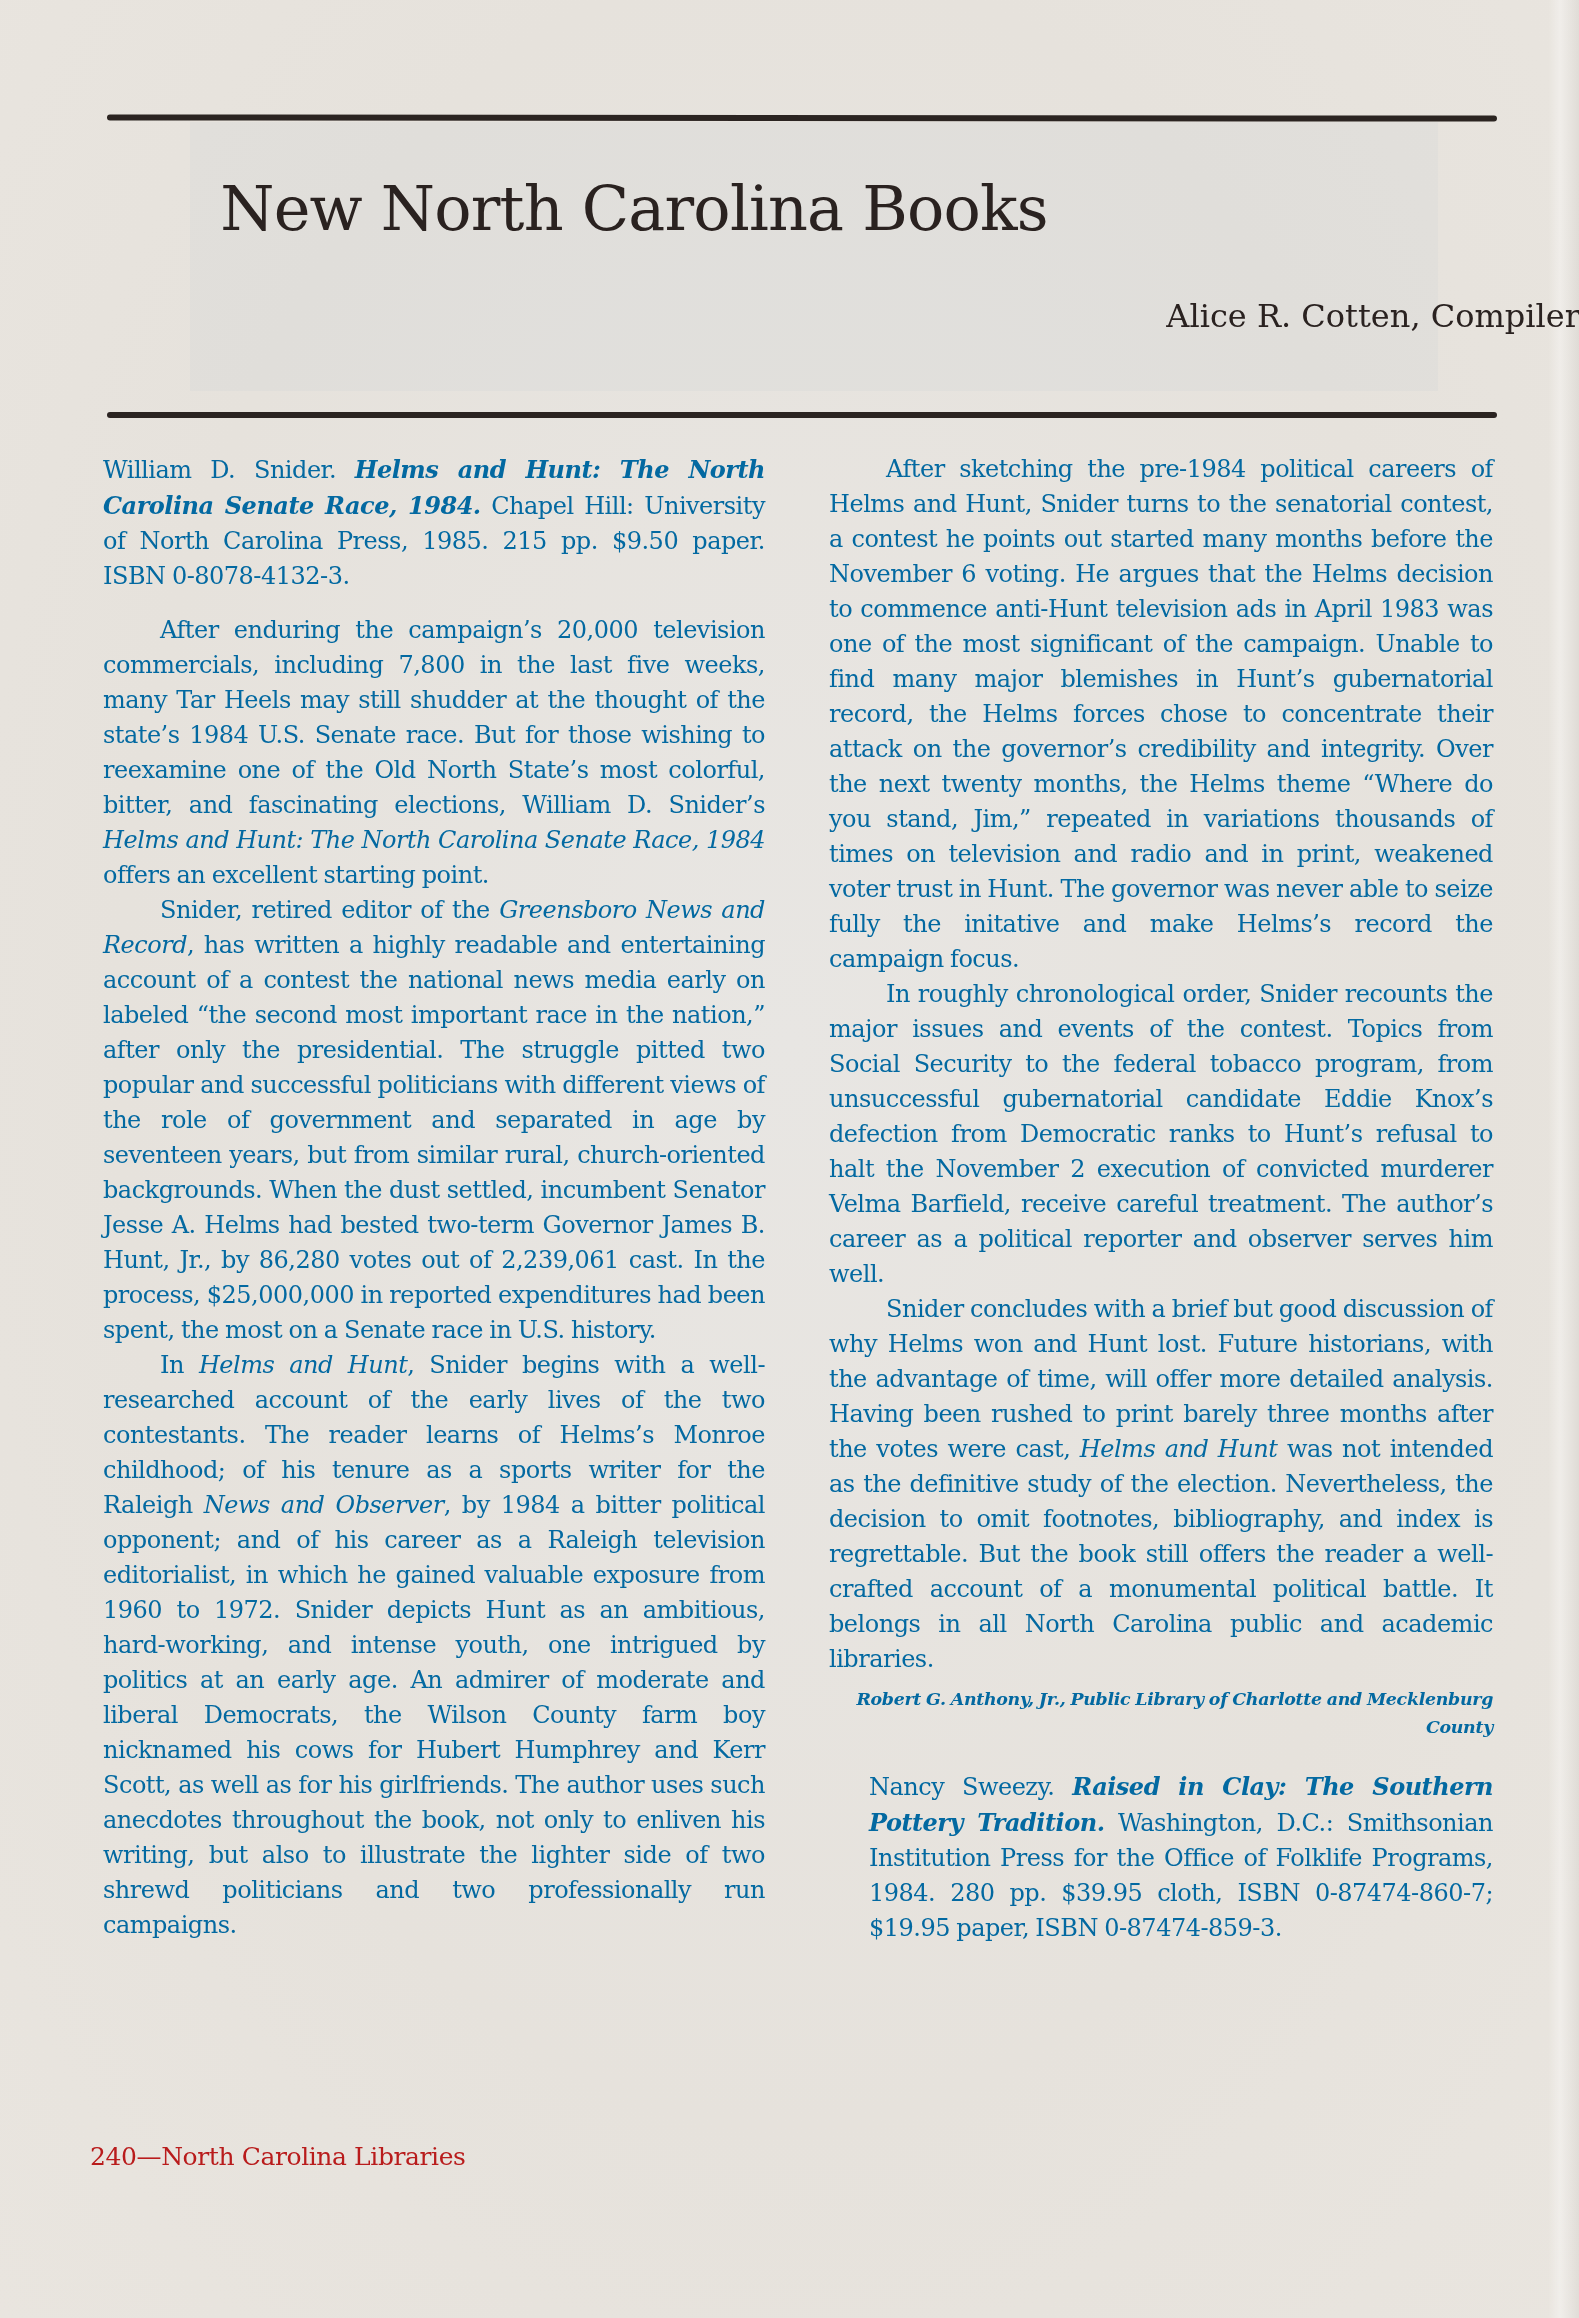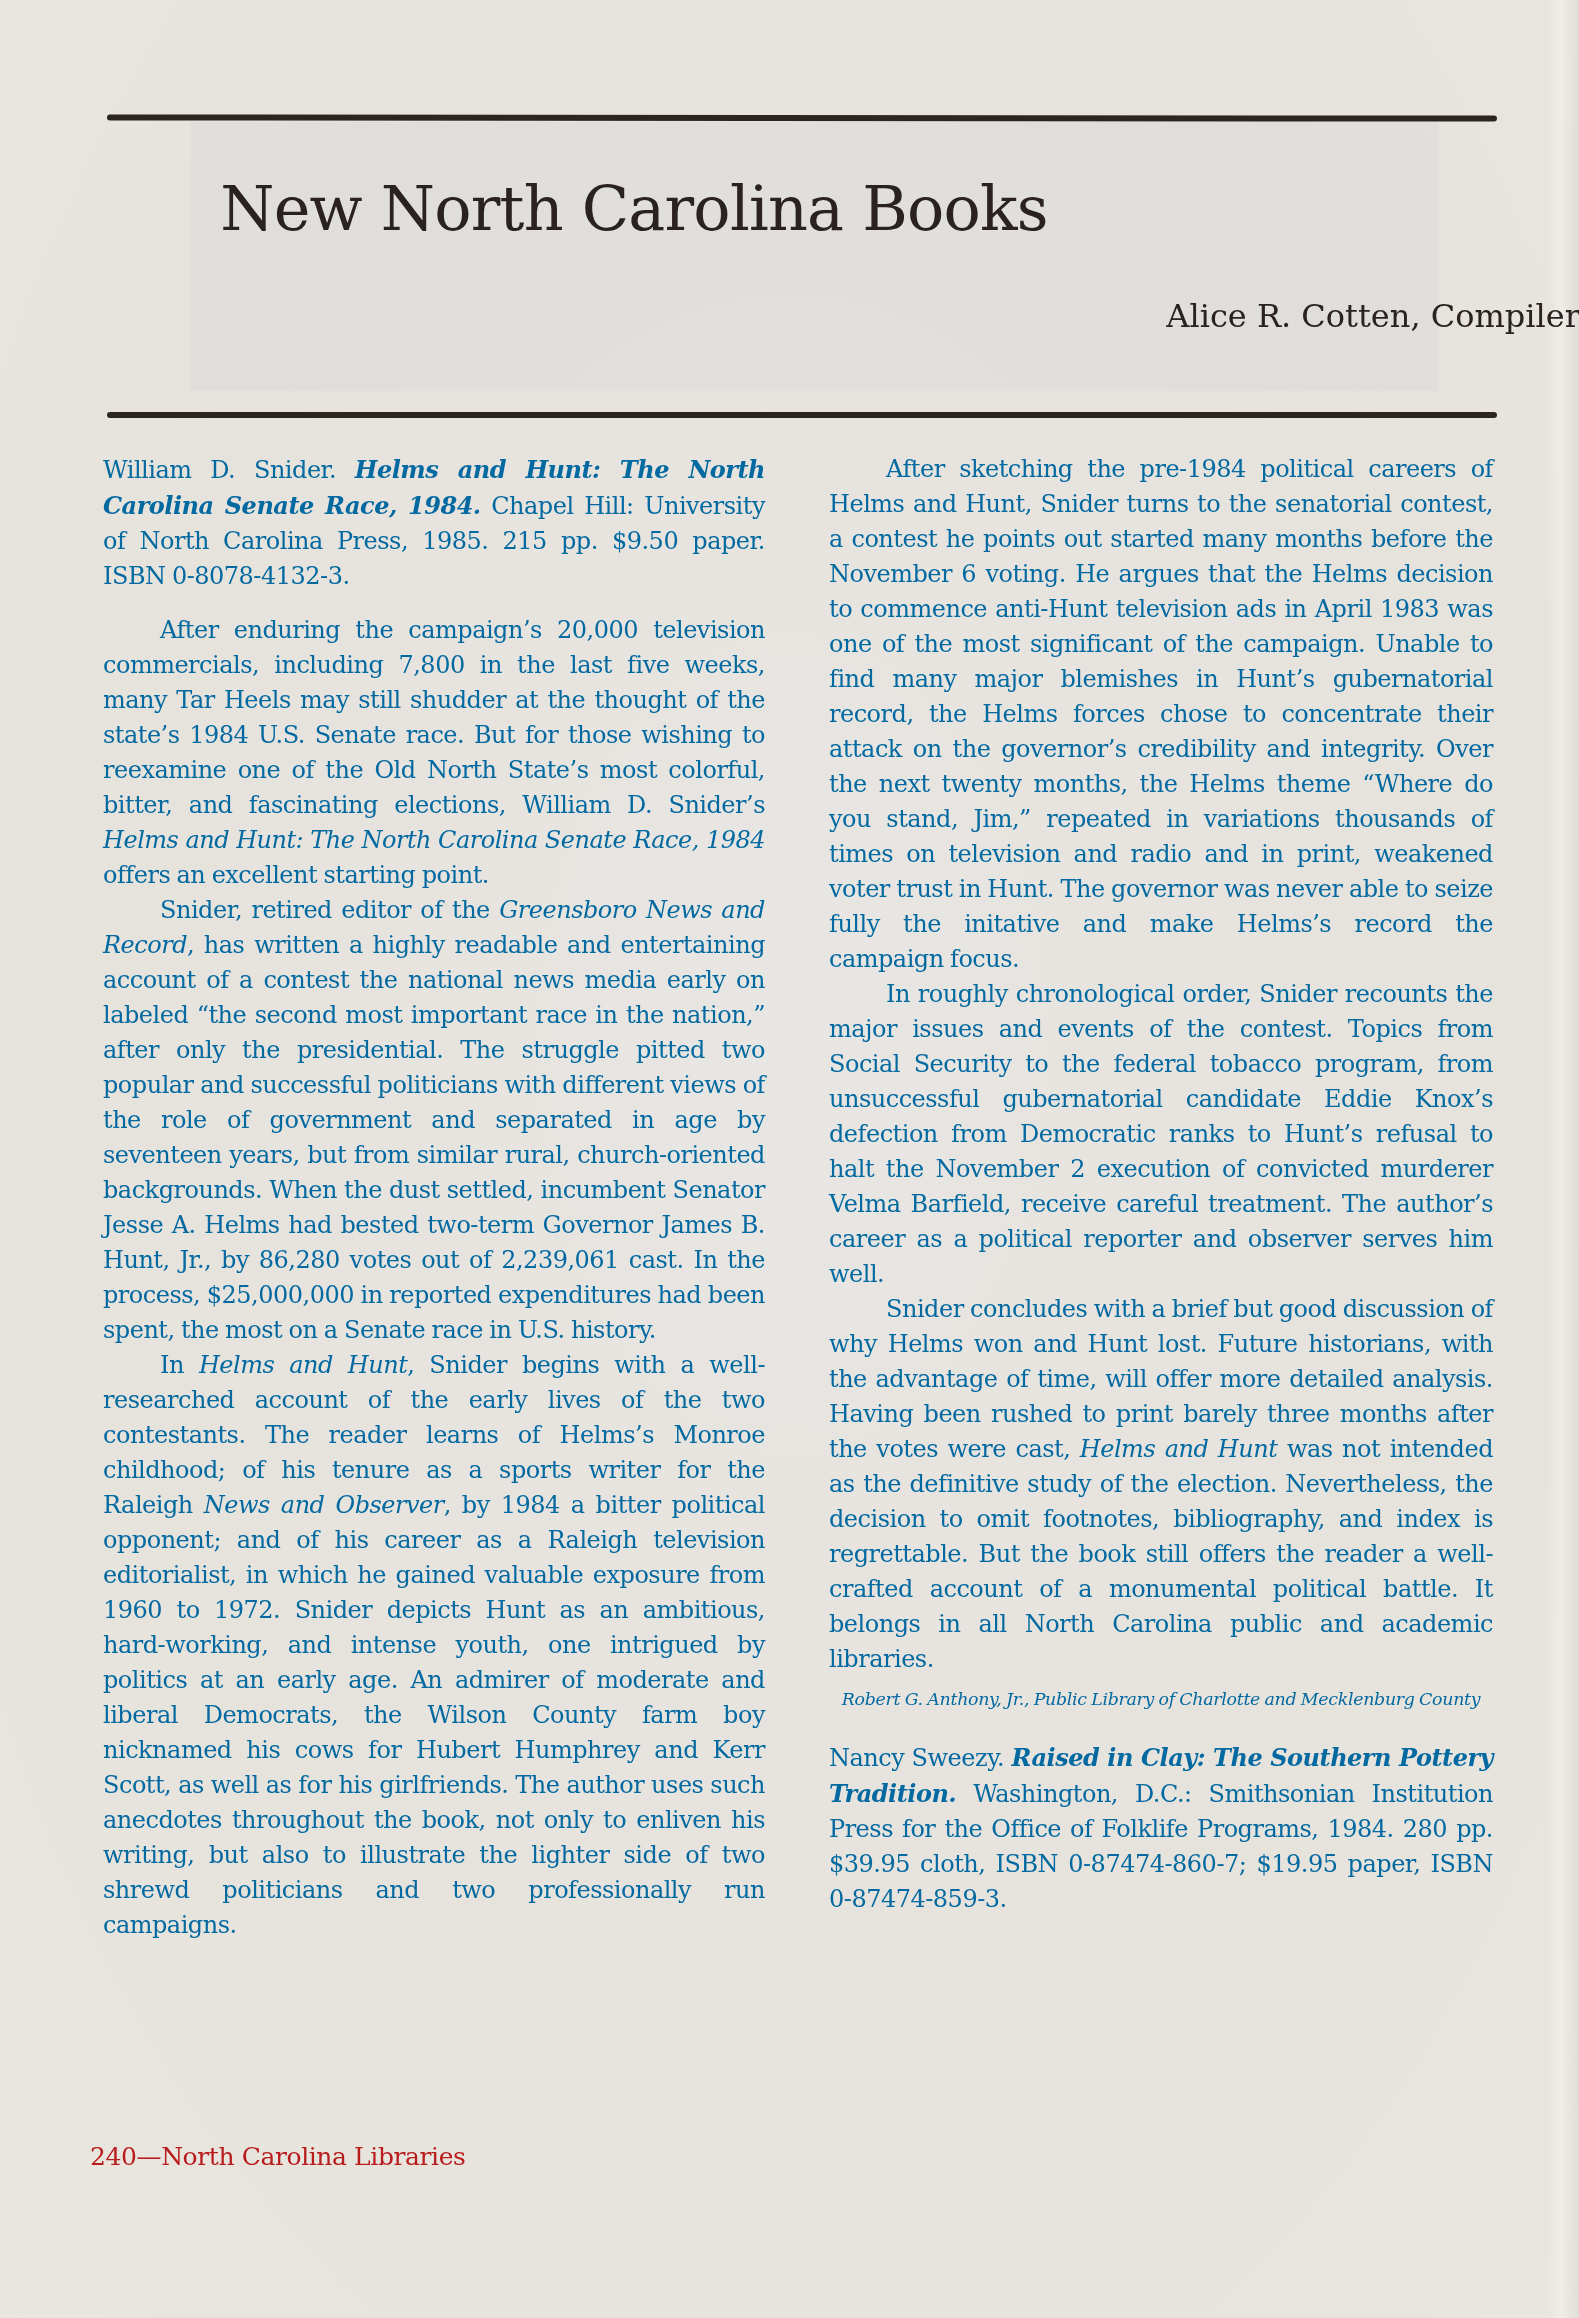--- a/index.html
+++ b/index.html
@@ -94,21 +94,22 @@
     }
     .column i { font-style: italic; }
 
     .reviewer {
       font-style: italic;
       font-size: 17.4px;
       line-height: 28.4px;
       margin-top: 8px !important;
       margin-bottom: 27px !important;
       letter-spacing: -0.3px;
-      text-align: center;
+      text-align: right;
+      font-weight: bold;
     }
 
     .footer {
       position: absolute;
       top: 2142px;
       left: 90px;
       font-family: "DejaVu Serif", serif;
       font-size: 25px;
       color: #b91c1c;
       letter-spacing: -0.4px;
@@ -151,21 +152,21 @@
   <p class="indent">
     <span>In roughly chronological order, Snider recounts the major issues and events of the contest. Topics from Social Security to the federal tobacco program, from unsuccessful gubernatorial candidate Eddie Knox’s defection from Democratic ranks to Hunt’s refusal to halt the November 2 execution of convicted murderer Velma Barfield, receive careful treatment. The author’s career as a political reporter and observer serves him well.</span>
   </p>
 
   <p class="indent">
     <span>Snider concludes with a brief but good discussion of why Helms won and Hunt lost. Future historians, with the advantage of time, will offer more detailed analysis. Having been rushed to print barely three months after the votes were cast, </span><i>Helms and Hunt</i><span> was not intended as the definitive study of the election. Nevertheless, the decision to omit footnotes, bibliography, and index is regrettable. But the book still offers the reader a well-crafted account of a monumental political battle. It belongs in all North Carolina public and academic libraries.</span>
   </p>
 
   <p class="reviewer">Robert G. Anthony, Jr., Public Library of Charlotte and Mecklenburg County</p>
 
-  <p class="entry-head" style="margin-bottom:0 !important;">
+  <p class="entry-head" style="margin-bottom:0 !important;margin-left:40px;">
     <span>Nancy Sweezy. </span><b>Raised in Clay: The Southern Pottery Tradition.</b><span> Washington, D.C.: Smithsonian Institution Press for the Office of Folklife Programs, 1984. 280 pp. $39.95 cloth, ISBN 0-87474-860-7; $19.95 paper, ISBN 0-87474-859-3.</span>
   </p>
 
 </div>
 
 <div class="footer">
   <span>240</span><span>—</span><span>North Carolina Libraries</span>
 </div>
 
 

